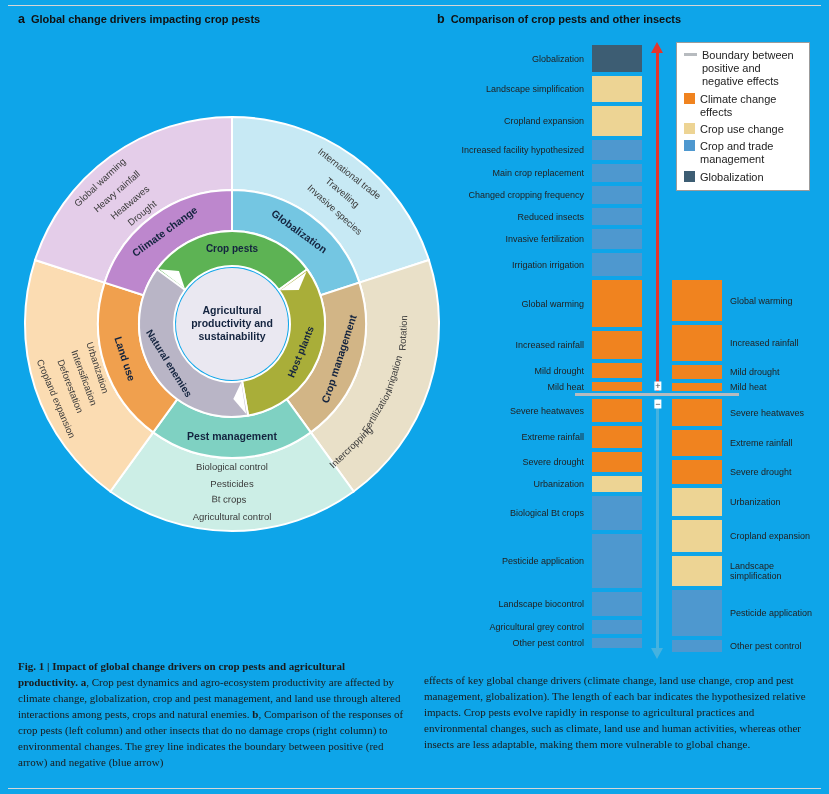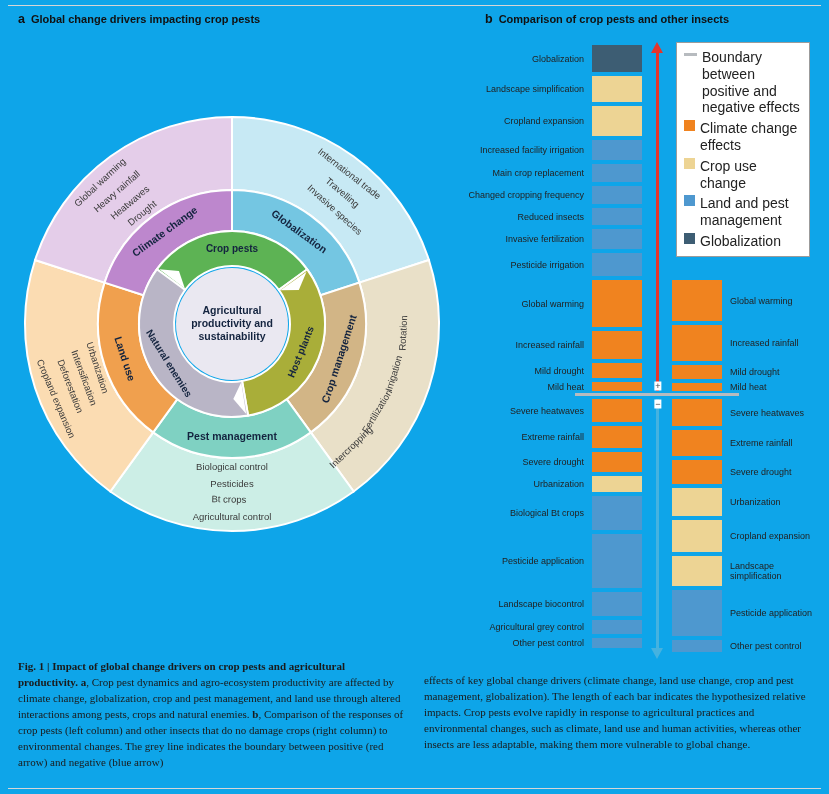--- a/index.html
+++ b/index.html
@@ -13,41 +13,41 @@
   .cat{font-size:10.5px;font-weight:bold;fill:#14243f;}
   .inner-lab{font-size:10px;font-weight:bold;fill:#14243f;}
   .center-t{font-size:10.5px;font-weight:bold;fill:#14243f;}
   #panelb{position:absolute;left:455px;top:0;width:374px;height:665px;}
   .bar{position:absolute;}
   .blab{position:absolute;font-size:9px;color:#222;line-height:1.15;transform:translateY(-50%);}
   .blab.l{left:0;width:129px;text-align:right;}
   .blab.r{left:275px;width:92px;text-align:left;}
   .legend{position:absolute;left:221px;top:42px;width:118px;background:#fff;
           border:1px solid #9b9b9b;padding:6px 7px;display:flex;flex-direction:column;gap:4px;z-index:5;}
-  .litem{display:flex;gap:5px;font-size:14px;color:#222;line-height:1.2;align-items:flex-start;}
+  .litem{display:flex;gap:5px;font-size:11px;color:#222;line-height:1.2;align-items:flex-start;}
   .lsw{flex:0 0 auto;}
   .axisline{position:absolute;width:3px;}
   .ahead{position:absolute;width:0;height:0;}
   .pm{position:absolute;font-size:9px;color:#444;background:#fff;transform:translate(-50%,-50%);
       line-height:1;padding:0 1px;z-index:2;}
   .boundary{position:absolute;height:3px;background:#b7bbbf;}
   .caption{position:absolute;font-family:"Liberation Serif",serif;font-size:11px;
            line-height:1.45;color:#1a1a1a;text-align:left;}
   .caption .b{font-weight:bold;}
 </style>
 </head>
 <body>
 
 <div class="fig">
   <div class="rule" style="top:5px"></div>
 
   <div class="hdr" style="left:18px;top:12px">
     <span class="pl">a</span><span>Global change drivers impacting crop pests</span>
   </div>
-  <div class="hdr" style="left:485px;top:12px">
+  <div class="hdr" style="left:437px;top:12px">
     <span class="pl">b</span><span>Comparison of crop pests and other insects</span>
   </div>
 
   <svg id="donut-svg" style="position:absolute;left:6px;top:86px" width="452" height="476" viewBox="0 0 452 476">
       <path d="M226.0 31.0 A207 207 0 0 1 422.9 174.0 L353.4 196.6 A134 134 0 0 0 226.0 104.0 Z" fill="#c7e9f4" stroke="#fff" stroke-width="2"></path>
       <path d="M422.9 174.0 A207 207 0 0 1 347.7 405.5 L304.8 346.4 A134 134 0 0 0 353.4 196.6 Z" fill="#e9e0c8" stroke="#fff" stroke-width="2"></path>
       <path d="M347.7 405.5 A207 207 0 0 1 104.3 405.5 L147.2 346.4 A134 134 0 0 0 304.8 346.4 Z" fill="#cceee6" stroke="#fff" stroke-width="2"></path>
       <path d="M104.3 405.5 A207 207 0 0 1 29.1 174.0 L98.6 196.6 A134 134 0 0 0 147.2 346.4 Z" fill="#fbdcb2" stroke="#fff" stroke-width="2"></path>
       <path d="M29.1 174.0 A207 207 0 0 1 226.0 31.0 L226.0 104.0 A134 134 0 0 0 98.6 196.6 Z" fill="#e4cde9" stroke="#fff" stroke-width="2"></path>
       <path d="M226.0 104.0 A134 134 0 0 1 353.4 196.6 L314.4 209.3 A93 93 0 0 0 226.0 145.0 Z" fill="#74c6e2" stroke="#fff" stroke-width="2"></path>
@@ -103,47 +103,47 @@
         <div class="litem">
           <div class="lsw" style="width: 11px; height: 11px; background: rgb(240, 131, 31);"></div>
           <span>Climate change effects</span>
         </div>
         <div class="litem">
           <div class="lsw" style="width: 11px; height: 11px; background: rgb(237, 212, 148);"></div>
           <span>Crop use change</span>
         </div>
         <div class="litem">
           <div class="lsw" style="width: 11px; height: 11px; background: rgb(78, 152, 207);"></div>
-          <span>Land and pest management</span>
+          <span>Crop and trade management</span>
         </div>
         <div class="litem">
           <div class="lsw" style="width: 11px; height: 11px; background: rgb(61, 93, 115);"></div>
           <span>Globalization</span>
         </div>
       </div>
   <div class="bar" style="left: 137px; top: 382px; width: 50px; height: 9px; background: rgb(240, 131, 31);"></div>
       <div class="blab l" style="top: 386.5px;">Mild heat</div>
       <div class="bar" style="left: 137px; top: 363px; width: 50px; height: 15px; background: rgb(240, 131, 31);"></div>
       <div class="blab l" style="top: 370.5px;">Mild drought</div>
       <div class="bar" style="left: 137px; top: 331px; width: 50px; height: 28px; background: rgb(240, 131, 31);"></div>
       <div class="blab l" style="top: 345px;">Increased rainfall</div>
       <div class="bar" style="left: 137px; top: 280px; width: 50px; height: 47px; background: rgb(240, 131, 31);"></div>
       <div class="blab l" style="top: 303.5px;">Global warming</div>
       <div class="bar" style="left: 137px; top: 253px; width: 50px; height: 23px; background: rgb(78, 152, 207);"></div>
-      <div class="blab l" style="top: 264.5px;">Pesticide irrigation</div>
+      <div class="blab l" style="top: 264.5px;">Irrigation irrigation</div>
       <div class="bar" style="left: 137px; top: 229px; width: 50px; height: 20px; background: rgb(78, 152, 207);"></div>
       <div class="blab l" style="top: 239px;">Invasive fertilization</div>
       <div class="bar" style="left: 137px; top: 208px; width: 50px; height: 17px; background: rgb(78, 152, 207);"></div>
       <div class="blab l" style="top: 216.5px;">Reduced insects</div>
       <div class="bar" style="left: 137px; top: 186px; width: 50px; height: 18px; background: rgb(78, 152, 207);"></div>
       <div class="blab l" style="top: 195px;">Changed cropping frequency</div>
       <div class="bar" style="left: 137px; top: 164px; width: 50px; height: 18px; background: rgb(78, 152, 207);"></div>
       <div class="blab l" style="top: 173px;">Main crop replacement</div>
       <div class="bar" style="left: 137px; top: 140px; width: 50px; height: 20px; background: rgb(78, 152, 207);"></div>
-      <div class="blab l" style="top: 150px;">Increased facility irrigation</div>
+      <div class="blab l" style="top: 150px;">Increased facility hypothesized</div>
       <div class="bar" style="left: 137px; top: 106px; width: 50px; height: 30px; background: rgb(237, 212, 148);"></div>
       <div class="blab l" style="top: 121px;">Cropland expansion</div>
       <div class="bar" style="left: 137px; top: 76px; width: 50px; height: 26px; background: rgb(237, 212, 148);"></div>
       <div class="blab l" style="top: 89px;">Landscape simplification</div>
       <div class="bar" style="left: 137px; top: 45px; width: 50px; height: 27px; background: rgb(61, 93, 115);"></div>
       <div class="blab l" style="top: 58.5px;">Globalization</div>
       <div class="bar" style="left: 137px; top: 399px; width: 50px; height: 23px; background: rgb(240, 131, 31);"></div>
       <div class="blab l" style="top: 410.5px;">Severe heatwaves</div>
       <div class="bar" style="left: 137px; top: 426px; width: 50px; height: 22px; background: rgb(240, 131, 31);"></div>
       <div class="blab l" style="top: 437px;">Extreme rainfall</div>

